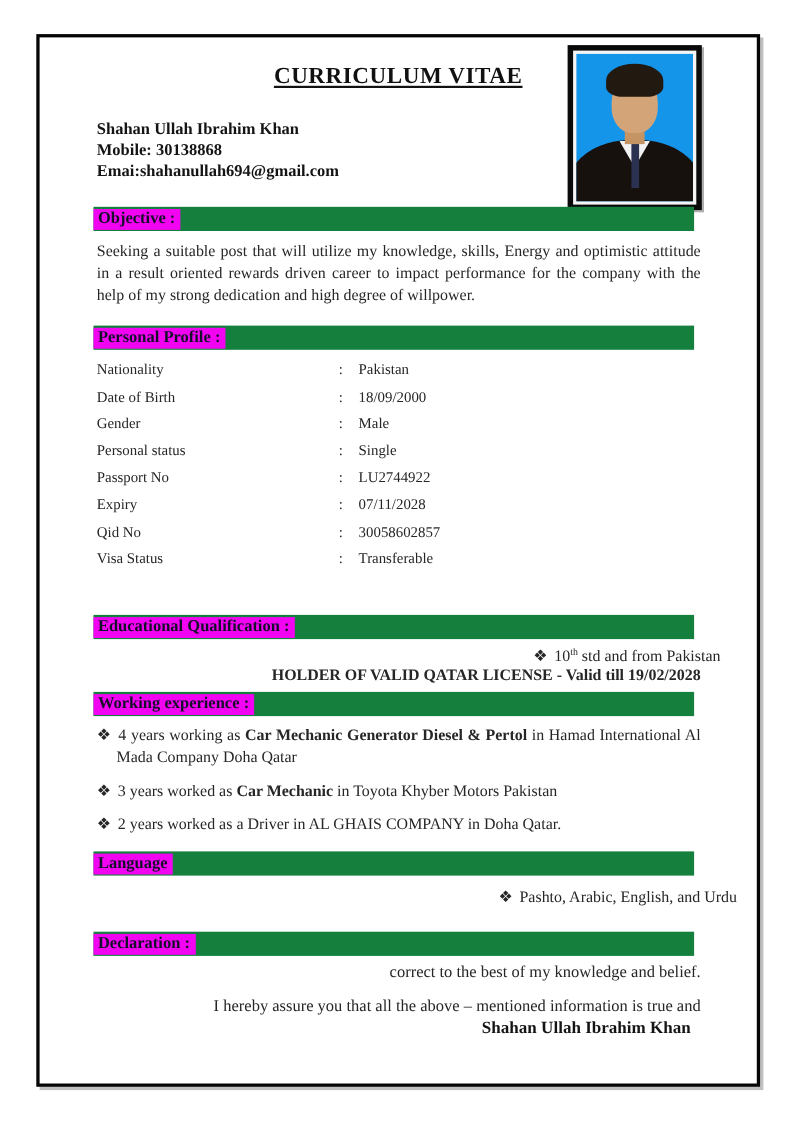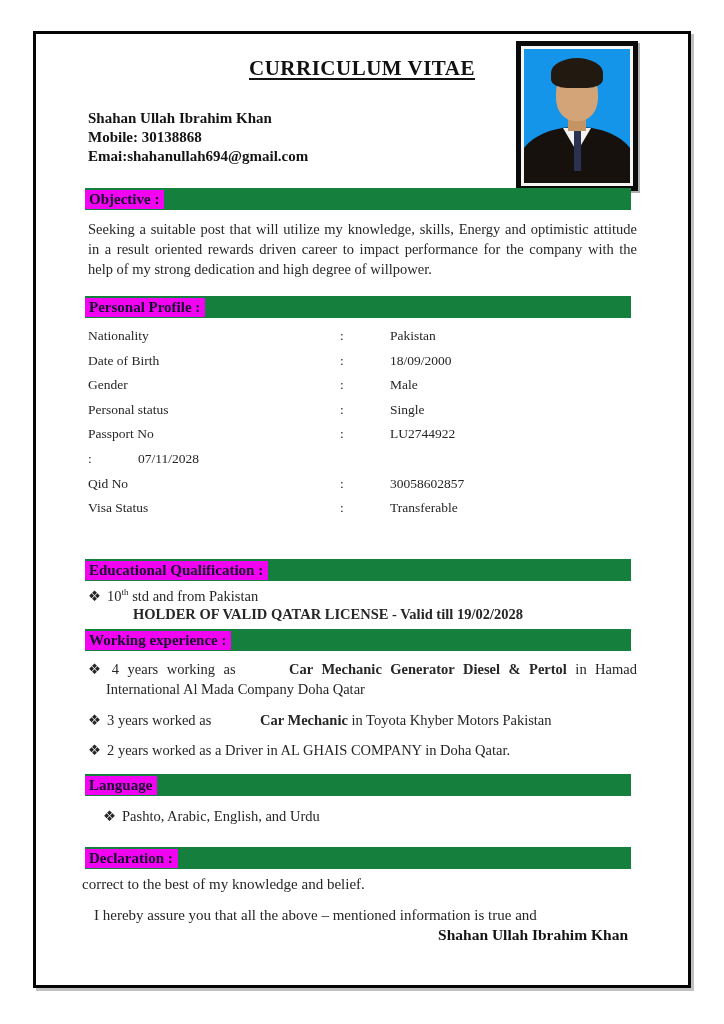--- a/index.html
+++ b/index.html
@@ -22,33 +22,33 @@
   .name-block {
     position:absolute; top:109px; left:88px; font-size:15px; font-weight:bold;
     line-height:19px; color:#141414;
   }
   
   .bar {
     position:absolute; left:85px; width:546px; height:22px; background:#15803d;
     line-height:22px; font-size:15px; font-weight:bold; color:#14102a;
   }
   .bar .hl { background:#f203f2; padding:1px 5px 2px 4px; }
-  .body-text { position:absolute; left:88px; width:549px; font-size:14.5px; line-height:19.8px; color:#262626; }
+  .body-text { position:absolute; left:88px; width:549px; font-size:14.5px; line-height:19.8px; color:#262626;text-align:right; }
   .justify { text-align:justify; }
   
   .pp-table { position:absolute; left:88px; top:328px; width:549px; font-size:13.5px; color:#262626; }
-  .pp-row { display:flex; height:24.6px;gap:32px; }
+  .pp-row { display:flex; height:24.6px; }
   .pp-label { width:220px; }
   .pp-colon { width:18px; }
   .pp-value { flex:1; }
   
   .bullet-line { padding-left:18px; text-indent:-18px; }
   .bullet-glyph { margin-right:6px; }
   .work-list .item { margin-bottom:11px; }
-  .bold { font-weight:bold;margin-left:45px; }
+  .bold { font-weight:bold; }
   sup { font-size:9px; }
   
   .decl-line { line-height:30.5px; }
   .signature { position:absolute; left:88px; top:926px; width:540px; text-align:right; font-size:15.5px; font-weight:bold; color:#141414; }
   
   .photo-frame {
     position:absolute; left:516px; top:41px; width:122px; height:150px;
     background:#0a0a0a; box-sizing:border-box; padding:5px;
     box-shadow:2px 2px 0 rgba(120,120,120,.6);
   }
@@ -119,20 +119,21 @@
       <span class="pp-label">Personal status</span>
       <span class="pp-colon">:</span>
       <span class="pp-value">Single</span>
     </div>
     <div class="pp-row">
       <span class="pp-label">Passport No</span>
       <span class="pp-colon">:</span>
       <span class="pp-value">LU2744922</span>
     </div>
     <div class="pp-row">
+      <span class="pp-label">Expiry</span>
       <span class="pp-colon">:</span>
       <span class="pp-value">07/11/2028</span>
     </div>
     <div class="pp-row">
       <span class="pp-label">Qid No</span>
       <span class="pp-colon">:</span>
       <span class="pp-value">30058602857</span>
     </div>
     <div class="pp-row">
       <span class="pp-label">Visa Status</span>

